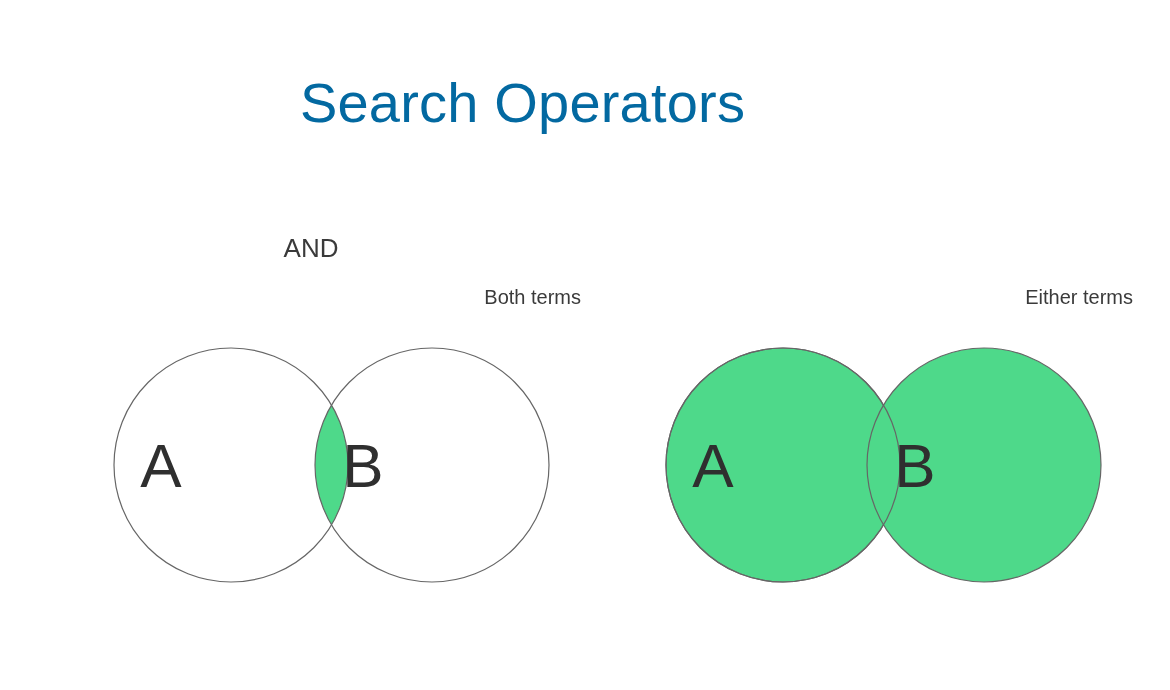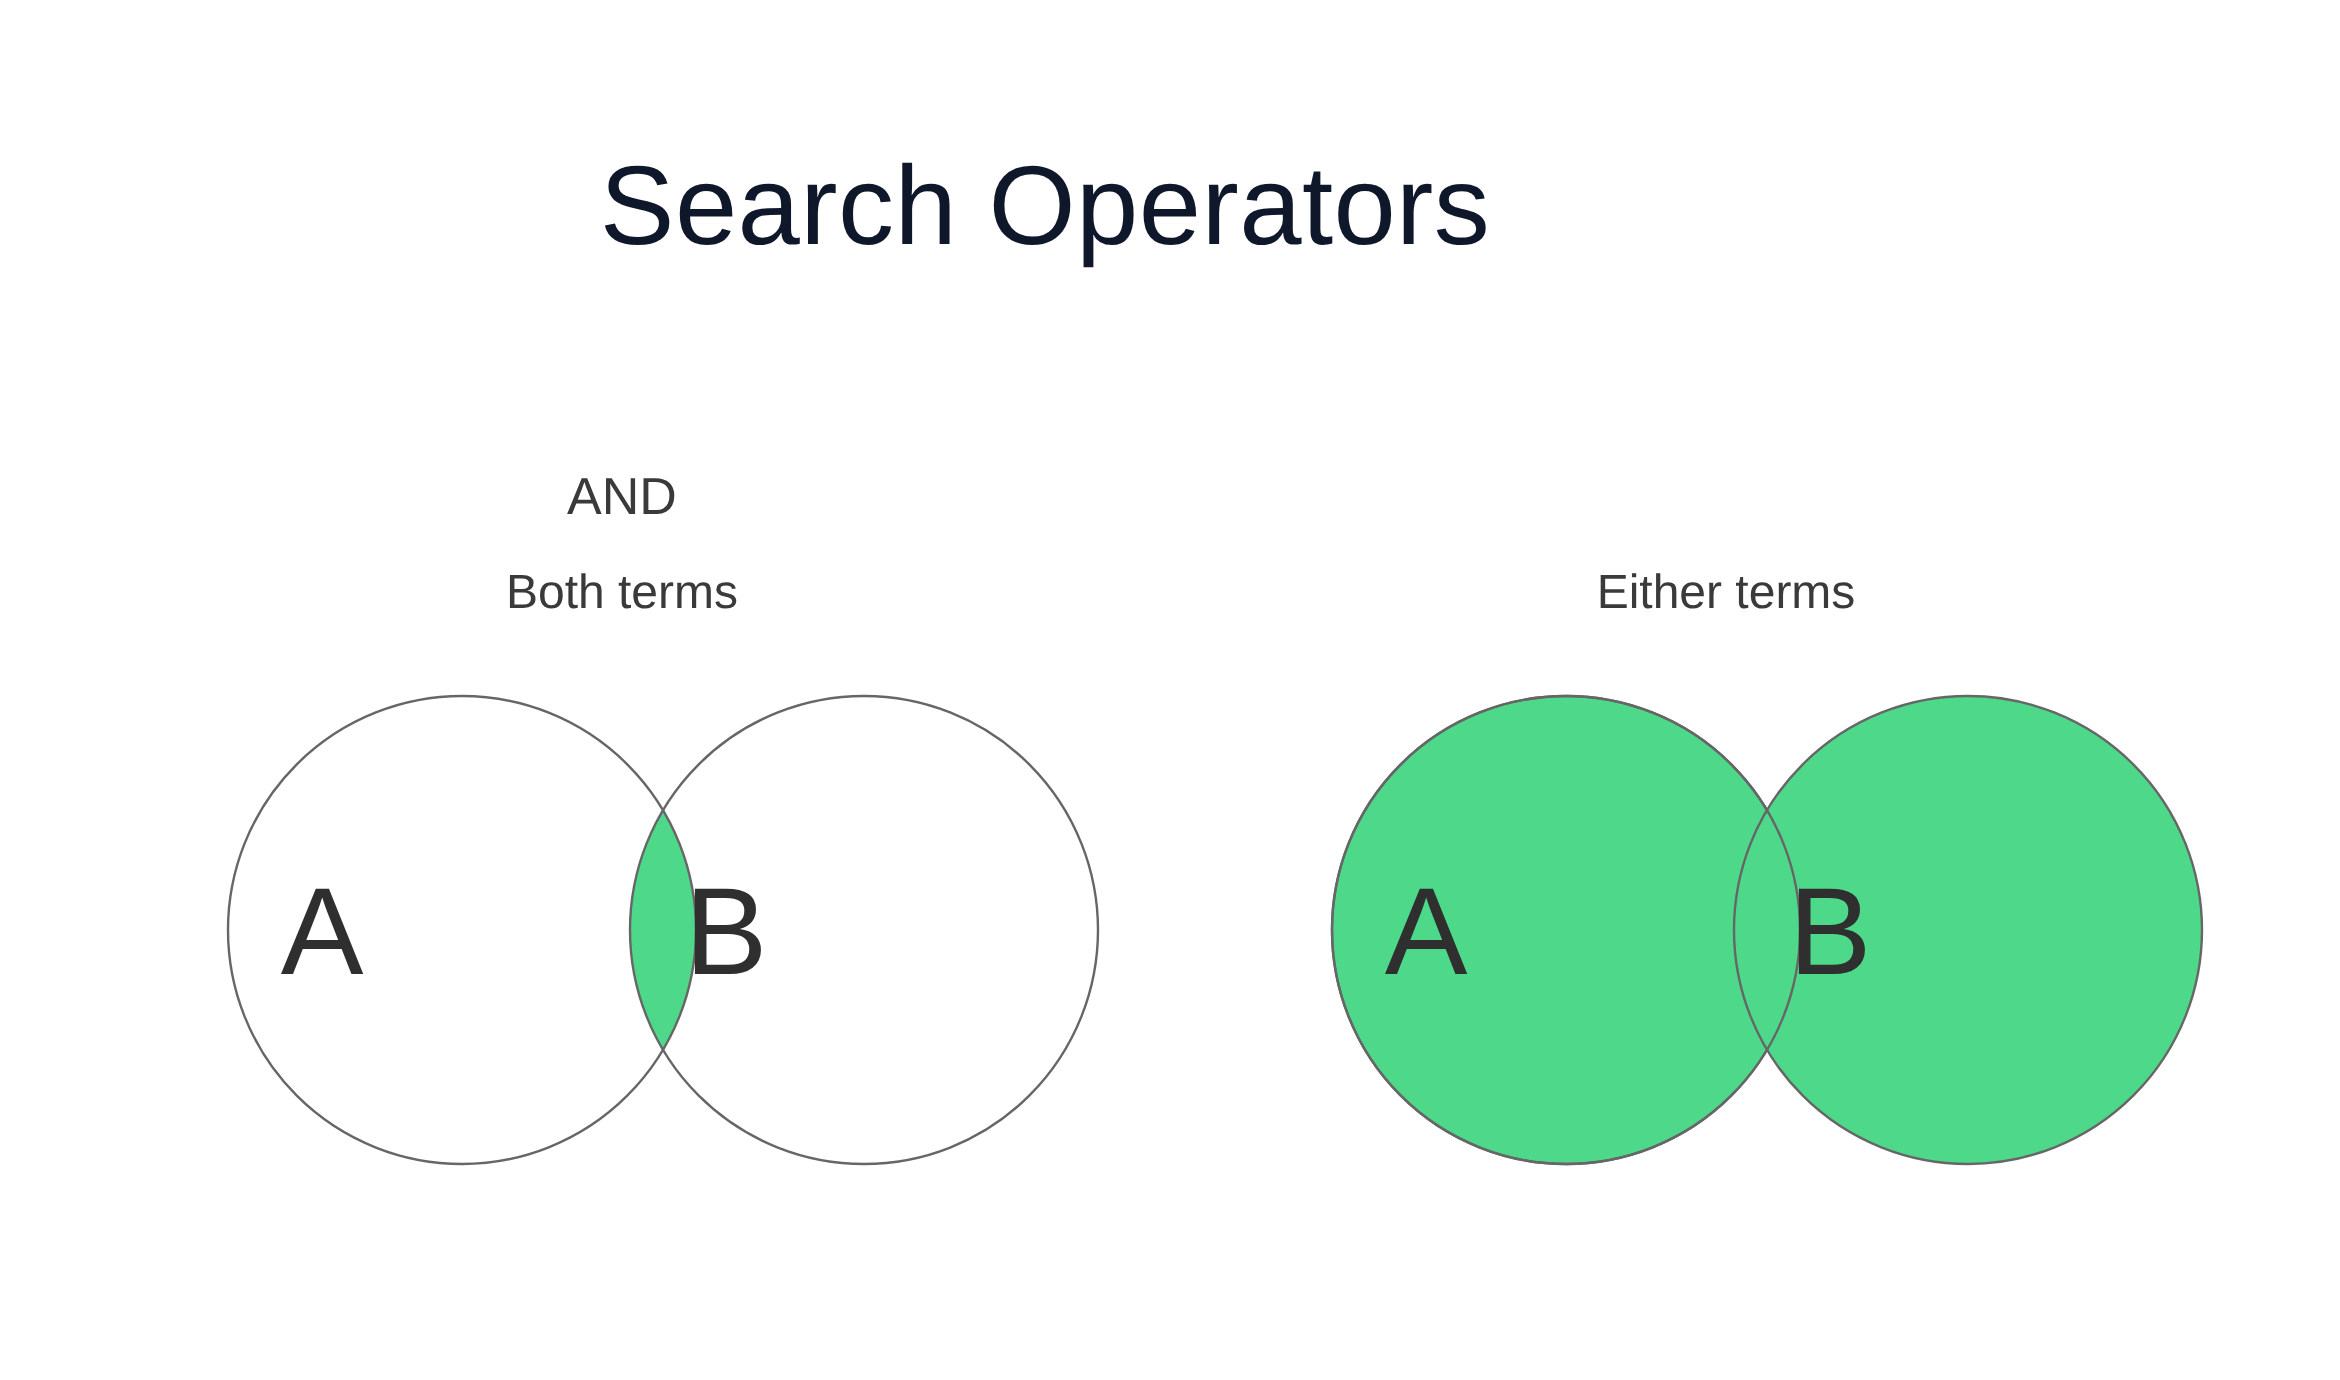--- a/index.html
+++ b/index.html
@@ -24,21 +24,21 @@
   }
 
   .page-title {
     position: absolute;
     left: 0;
     top: 68px;
     width: 1045px;
     text-align: center;
     font-size: 56px;
     font-weight: 400;
-    color: #0f172a;
+    color: #0369a1;
     letter-spacing: 0.2px;
     line-height: 70px;
     white-space: nowrap;
   }
 
   .panel {
     position: absolute;
     top: 220px;
     width: 540px;
     height: 420px;
@@ -56,22 +56,22 @@
     font-weight: 400;
     color: #3a3a3a;
     line-height: 32px;
     white-space: nowrap;
   }
   .op-desc {
     position: absolute;
     left: 0;
     top: 60px;
     width: 540px;
-    text-align: center;
-    font-size: 24px;
+    text-align: right;
+    font-size: 20px;
     font-weight: 400;
     color: #3a3a3a;
     line-height: 34px;
     white-space: nowrap;
   }
 
   .venn {
     position: absolute;
     left: 0;
     top: 110px;

